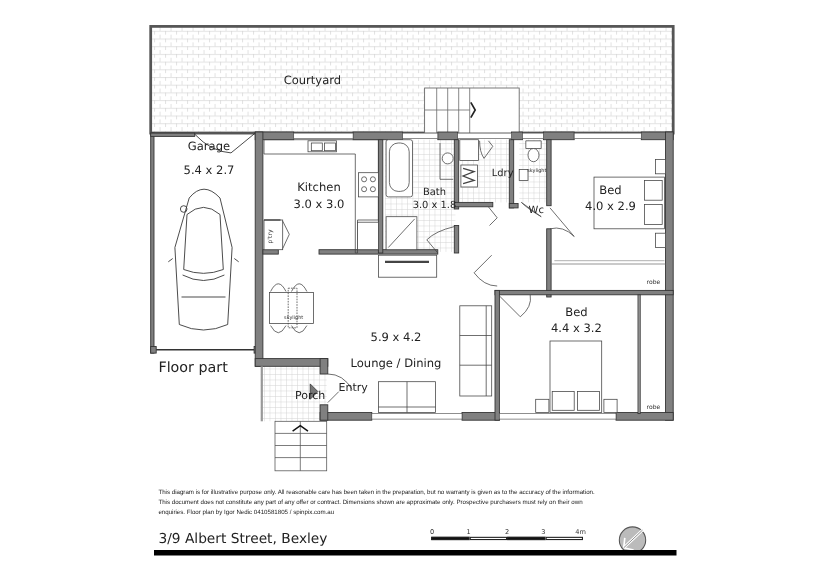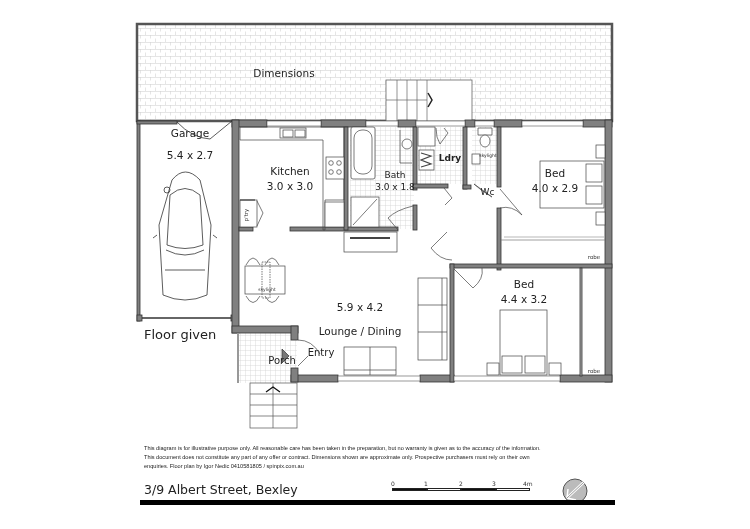--- a/index.html
+++ b/index.html
@@ -196,53 +196,53 @@
 
   <g stroke="#555" stroke-width="0.7" fill="#fff">
     <rect x="250" y="383" width="47" height="45"></rect>
     <path d="M250 394 H297 M250 405 H297 M250 416 H297 M273 383 V428" fill="none"></path>
     <path d="M266 392 L273 387 L280 392" fill="none" stroke="#111" stroke-width="1.3"></path>
     <path d="M282 349 L289 356 L282 363 Z" fill="#777" stroke="#333"></path>
     <rect x="237" y="333" width="2" height="50" fill="#999" stroke="none"></rect>
   </g>
 </svg>
 
-<div class="lbl room-name" style="left:249px;top:66px;width:70px;">Dimensions</div>
+<div class="lbl room-name" style="left:249px;top:66px;width:70px;">Courtyard</div>
 
 <div class="lbl room-name" style="left:155px;top:126px;width:70px;">Garage</div>
 <div class="lbl room-dim" style="left:155px;top:148px;width:70px;">5.4 x 2.7</div>
 
 <div class="lbl room-name" style="left:255px;top:164px;width:70px;">Kitchen</div>
 <div class="lbl room-dim" style="left:255px;top:179px;width:70px;">3.0 x 3.0</div>
 
 <div class="lbl small" style="left:238px;top:212px;width:16px;transform:rotate(-90deg);">p'try</div>
 
 <div class="lbl" style="left:370px;top:170px;width:50px;font-size:9px;">Bath</div>
 <div class="lbl" style="left:370px;top:182px;width:50px;font-size:9px;">3.0 x 1.8</div>
 
-<div class="lbl" style="left:435px;top:153px;width:30px;font-size:9px;font-weight:bold;">Ldry</div>
+<div class="lbl" style="left:435px;top:153px;width:44px;font-size:9px;">Ldry</div>
 <div class="lbl" style="left:475px;top:187px;width:25px;font-size:9px;">Wc</div>
 <div class="lbl small" style="left:476px;top:153px;width:24px;font-size:4.5px;">skylight</div>
 
 <div class="lbl room-name" style="left:520px;top:166px;width:70px;">Bed</div>
 <div class="lbl room-dim" style="left:520px;top:181px;width:70px;">4.0 x 2.9</div>
 <div class="lbl small" style="left:584px;top:254px;width:20px;">robe</div>
 
 <div class="lbl room-name" style="left:310px;top:285px;width:100px;margin-top:39px;">Lounge / Dining</div>
 <div class="lbl room-dim" style="left:310px;top:300px;width:100px;text-align:center;">5.9 x 4.2</div>
 <div class="lbl small" style="left:256px;top:287px;width:22px;font-size:4.5px;">skylight</div>
 
 <div class="lbl room-name" style="left:489px;top:277px;width:70px;">Bed</div>
 <div class="lbl room-dim" style="left:489px;top:292px;width:70px;">4.4 x 3.2</div>
 <div class="lbl small" style="left:584px;top:368px;width:20px;">robe</div>
 
 <div class="lbl" style="left:238px;top:355px;width:40px;font-size:10px;padding-left:24px;">Porch</div>
 <div class="lbl" style="left:304px;top:347px;width:34px;font-size:10px;">Entry</div>
 
-<div class="floorplan-title">Floor given</div>
+<div class="floorplan-title">Floor part</div>
 
 <div class="disclaimer">
   <div>This diagram is for illustrative purpose only. All reasonable care has been taken in the preparation, but no warranty is given as to the accuracy of the information.</div>
   <div>This document does not constitute any part of any offer or contract. Dimensions shown are approximate only. Prospective purchasers must rely on their own</div>
   <div>enquiries. Floor plan by Igor Nedic 0410581805 / spinpix.com.au</div>
 </div>
 
 <div class="address">3/9 Albert Street, Bexley</div>
 
 <div class="scale">

